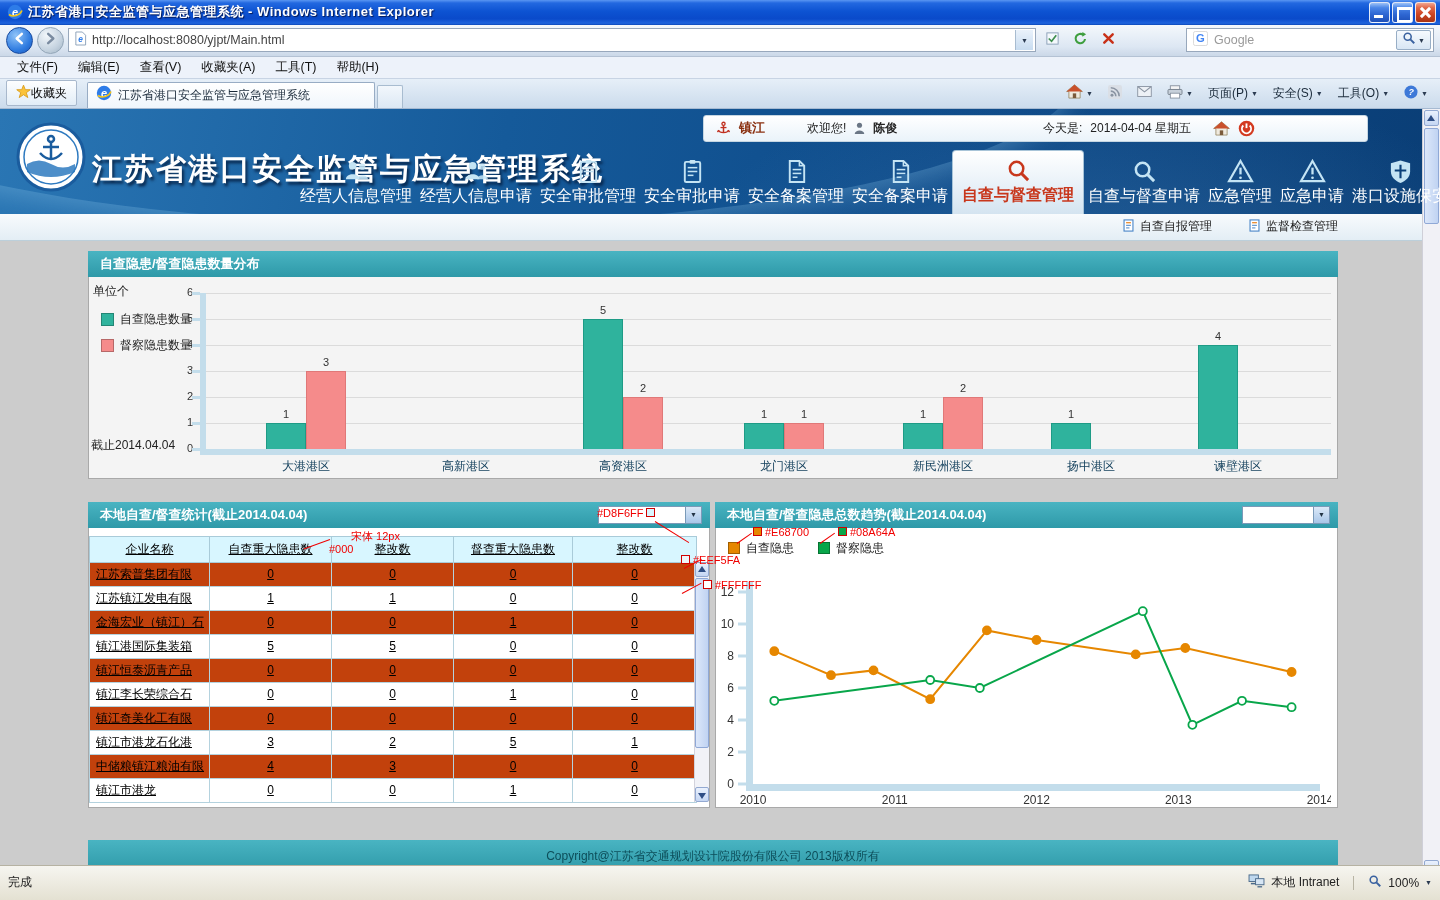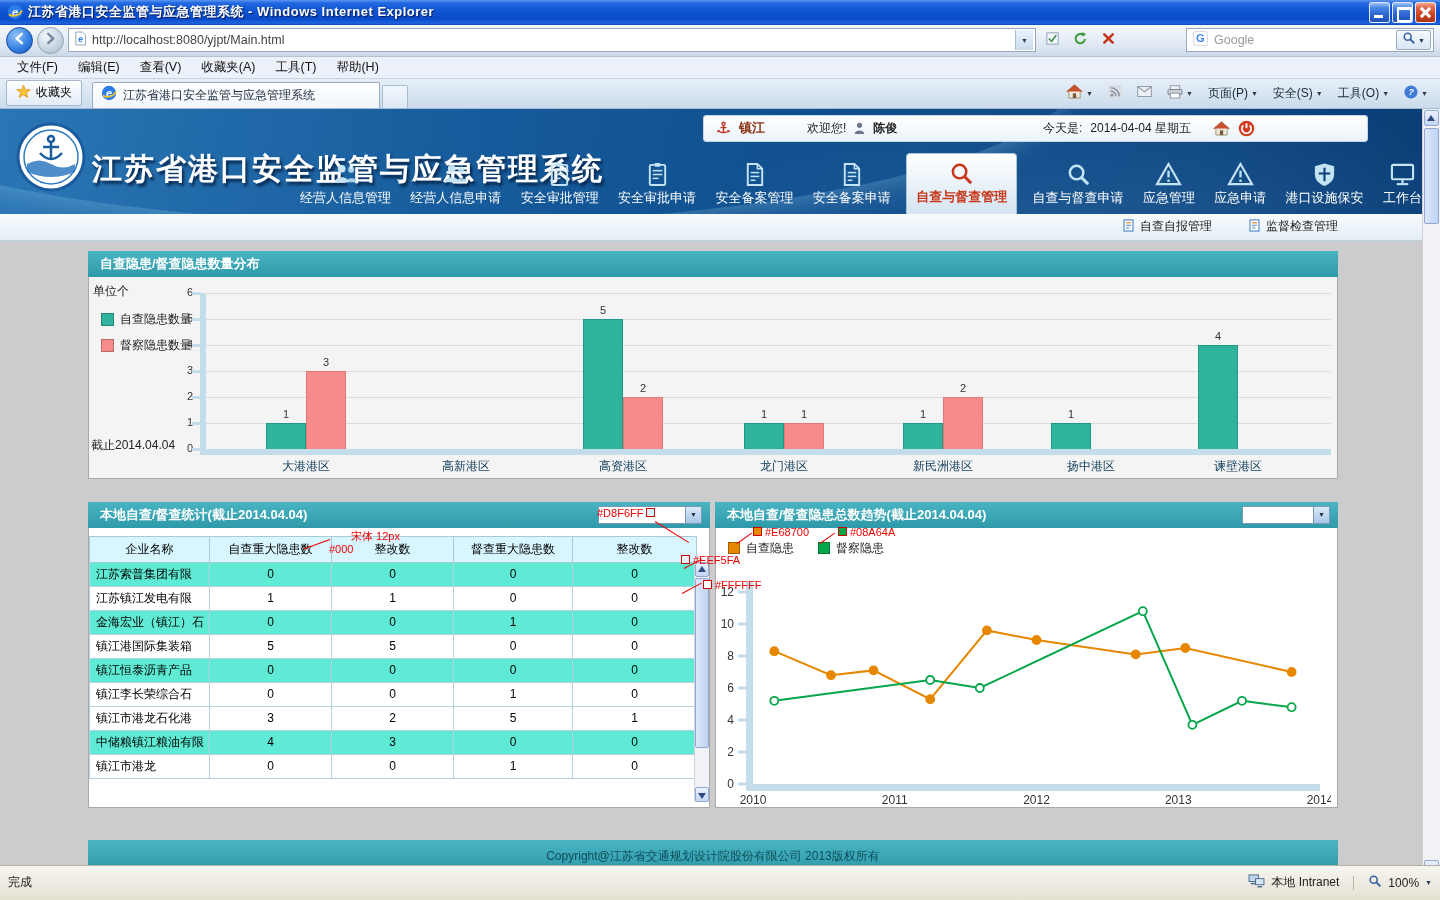--- a/index.html
+++ b/index.html
@@ -42,21 +42,21 @@
   .search-btn { display:flex; align-items:center; gap:2px; height:20px; padding:0 5px; cursor:pointer;
     background:linear-gradient(#F6FAFE,#D8E6F4); border:1px solid #98AEC6; border-radius:2px; }
   .caret { font-size:7px; color:#2A3A50; line-height:1; }
 
   
   .menurow { height:22px; display:flex; align-items:center; padding-left:8px; gap:2px;
     background:#EDF2FA; border-bottom:1px solid #C8D4E4; font-size:12.5px; color:#111; }
   .menuitem { padding:2px 9px; cursor:pointer; }
   .tabrow { height:30px; display:flex; align-items:flex-end; padding:0 6px;
     background:linear-gradient(180deg,#E6EFF8,#CBDBEC); border-bottom:1px solid #A6BAD2; }
-  .favbtn { align-self:center; display:flex; gap:5px; padding:3px 9px; font-size:12px; cursor:pointer;
+  .favbtn { align-self:center; display:flex; align-items:center; padding:3px 9px; font-size:12px; cursor:pointer;
     border:1px solid #A8B8CC; border-radius:2px; background:linear-gradient(#FDFEFF,#E2EDF7); }
   .tab { width:288px; height:26px; margin-left:10px; display:flex; align-items:center; gap:6px; padding:0 8px; cursor:pointer;
     background:linear-gradient(#FFFFFF,#F0F6FC); border:1px solid #98ACC4; border-bottom:none; border-radius:2px 2px 0 0; }
   .tab-label { font-size:12px; color:#1A2A3A; white-space:nowrap; overflow:hidden; }
   .tabstub { width:26px; height:23px; margin-left:2px; border:1px solid #A8BCD0; border-bottom:none;
     border-radius:2px 2px 0 0; background:linear-gradient(#F2F7FC,#DCE8F4); cursor:pointer; }
   .tabtools { margin-left:auto; align-self:center; display:flex; align-items:center; gap:3px; }
   .ttbtn { display:flex; align-items:center; gap:3px; padding:3px 6px; font-size:12px; color:#1A2A3A; border-radius:2px; cursor:pointer; }
 
   
@@ -75,21 +75,21 @@
     display:flex; align-items:center; gap:8px; padding:0 12px; font-size:12px; color:#222;
     background:linear-gradient(#FFFFFF,#EAF3FA); border:1px solid #C6D6E2; border-radius:3px; }
   .userbar .city { font-size:13px; font-weight:bold; color:#8A3010; }
   .ub-gap1 { width:26px; } .ub-flex { flex:1; } .ub-gap2 { width:6px; } .ub-end { width:92px; }
   .uname { font-weight:bold; }
   .ub-ico { display:flex; align-items:center; cursor:pointer; }
   .mainnav { position:absolute; left:296px; right:14px; bottom:0; z-index:3;
     display:flex; justify-content:space-between; align-items:flex-end; }
   .navitem { display:flex; flex-direction:column; align-items:center; gap:2px; padding:0 4px 7px; cursor:pointer; }
   .navicon svg { display:block; }
-  .navlabel { font-size:13px; color:#FFF; white-space:nowrap; }
+  .navlabel { font-size:16px; color:#FFF; white-space:nowrap; }
   .navitem.active { background:linear-gradient(#FFFFFF,#E8F1F8 55%,#D4E4F0); border:1px solid #A8C4D8; border-bottom:none;
     border-radius:4px 4px 0 0; padding:7px 9px 8px; }
   .navitem.active .navlabel { color:#C8371C; font-weight:bold; }
 
   .subnav { height:27px; display:flex; justify-content:flex-end; align-items:center; gap:36px; padding-right:102px;
     background:linear-gradient(#F8FBFD,#E3EEF5); border-bottom:1px solid #BCCFDA; font-size:12px; color:#222; }
   .subitem { display:flex; align-items:center; gap:5px; cursor:pointer; }
 
   .content { position:relative; height:636px; width:1422px; background:#CCCCCC; padding:10px 0 0 88px; overflow:hidden; }
   .phead { height:26px; display:flex; align-items:center; padding:0 12px; position:relative;
@@ -117,26 +117,26 @@
 
   .bottomrow { display:flex; gap:5px; margin-top:23px; }
   .tablepanel { width:622px; } .linepanel { width:623px;border-radius:19px; }
   .xpselect { position:absolute; right:8px; top:4px; width:104px; height:18px; background:#fff;
     border:1px solid #7A9AB8; display:flex; cursor:pointer; }
   .linepanel .xpselect { width:88px; }
   .selval { flex:1; }
   .selarrow { width:16px; display:flex; align-items:center; justify-content:center; font-size:7px; color:#234;
     background:linear-gradient(#DCE9F8,#A8C6E8); border-left:1px solid #7A9AB8; }
 
-  .tbody-wrap { position:relative; height:280px; padding:8px 0 0 0; }
+  .tbody-wrap { position:relative; height:280px; padding:8px 0 0 0;text-decoration:underline; }
   table.stats { border-collapse:collapse; table-layout:fixed; width:607px; font-size:12px; }
   table.stats th { background:#D8F6FF; height:26px; color:#000; font-weight:normal; border:1px solid #A9CBD9; text-align:center; }
   table.stats td { height:24px; border:1px solid #B4D2DE; color:#000; text-align:center; }
   table.stats td.name { text-align:left; padding-left:6px; white-space:nowrap; overflow:hidden; }
-  tr.alt { background:#5eead4; } tr.plain { background:#FFFFFF; }
+  tr.alt { background:#c2410c; } tr.plain { background:#FFFFFF; }
   .tscroll { position:absolute; right:0; top:34px; width:15px; height:240px; background:#F1F2F7; border-left:1px solid #D3D3DC; }
   .tsbtn { position:absolute; left:0; width:14px; height:15px; background:linear-gradient(#EAF1FD,#C5D6F3);
     border:1px solid #93A9D1; border-radius:2px; cursor:pointer; }
   .tsbtn.up { top:0; } .tsbtn.down { bottom:0; }
   .tsbtn.up::after { content:''; position:absolute; left:2px; top:3px; border:4px solid transparent; border-bottom:6px solid #2F4E85; border-top:none; }
   .tsbtn.down::after { content:''; position:absolute; left:2px; top:5px; border:4px solid transparent; border-top:6px solid #2F4E85; border-bottom:none; }
   .tsthumb { position:absolute; left:0; top:16px; width:14px; height:170px; cursor:pointer;
     background:linear-gradient(90deg,#DCE7FA,#C0D3F2); border:1px solid #8FA8D6; border-radius:2px; }
 
   .linebody { position:relative; height:280px; }
@@ -663,20 +663,27 @@
                     <td class="num">0</td>
                     <td class="num">0</td>
                   </tr>
                   <tr class="plain">
                     <td class="name">镇江李长荣综合石</td>
                     <td class="num">0</td>
                     <td class="num">0</td>
                     <td class="num">1</td>
                     <td class="num">0</td>
                   </tr>
+                  <tr class="alt">
+                    <td class="name">镇江奇美化工有限</td>
+                    <td class="num">0</td>
+                    <td class="num">0</td>
+                    <td class="num">0</td>
+                    <td class="num">0</td>
+                  </tr>
                   <tr class="plain">
                     <td class="name">镇江市港龙石化港</td>
                     <td class="num">3</td>
                     <td class="num">2</td>
                     <td class="num">5</td>
                     <td class="num">1</td>
                   </tr>
                   <tr class="alt">
                     <td class="name">中储粮镇江粮油有限</td>
                     <td class="num">4</td>

